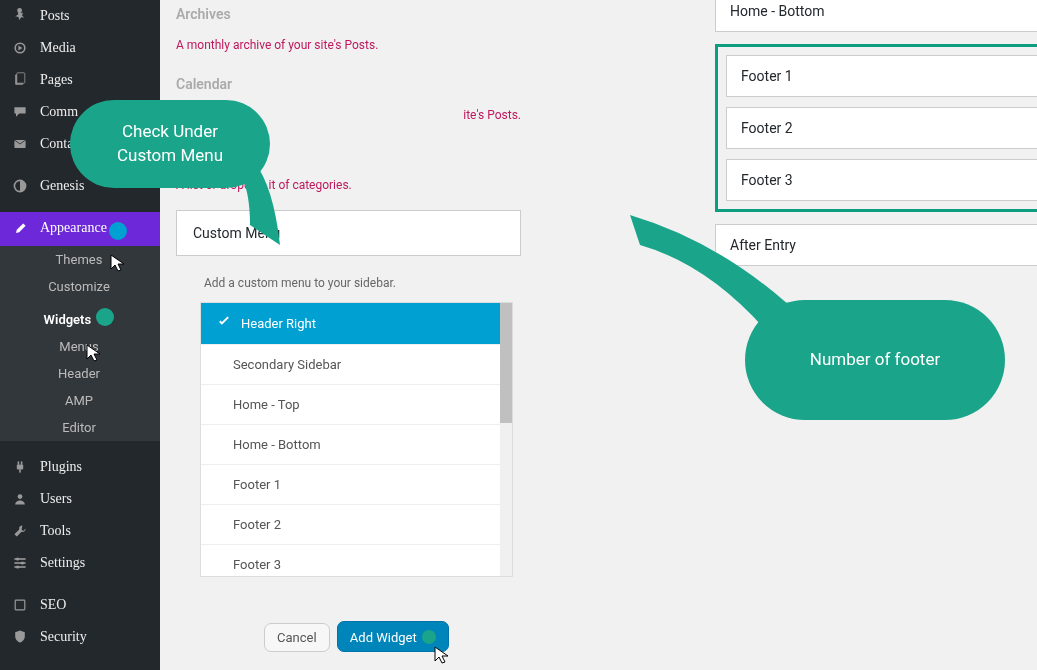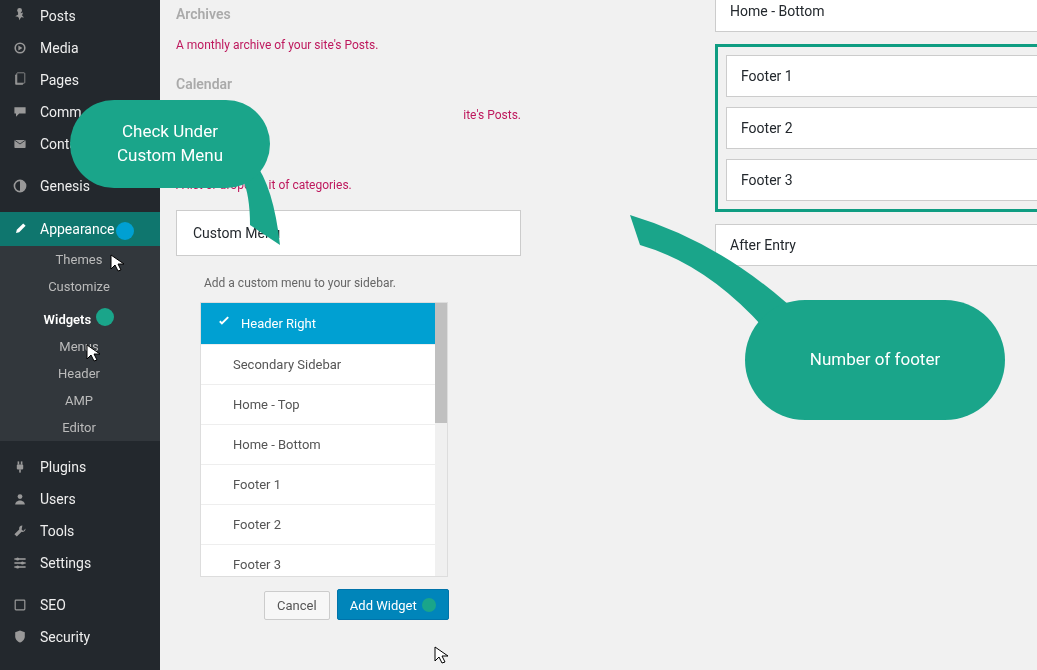--- a/index.html
+++ b/index.html
@@ -15,35 +15,35 @@
 .sidebar {
   position: absolute;
   left: 0; top: 0;
   width: 160px;
   height: 670px;
   background: #23282d;
   color: #eee;
 }
 .sidebar-item {
   display: flex;
-  align-items: center;
   padding: 8px 12px;
   color: #eee;
   font-size: 14px;
   cursor: pointer;
+  font-family: Liberation Serif, serif;
 }
 .sidebar-item .icon {
   width: 20px;
   display: inline-flex;
   align-items: center;
   justify-content: flex-start;
   margin-right: 8px;
 }
 .sidebar-item.active {
-  background: #0f766e;
+  background: #6d28d9;
   color: #fff;
   position: relative;
 }
 .sidebar-item.active::after {
   content: '';
   position: absolute;
   right: -8px;
   top: 50%;
   transform: translateY(-50%);
   border: 8px solid transparent;
@@ -108,21 +108,21 @@
 .widget-desc {
   font-size: 12px;
   color: #666;
   padding: 10px 0 12px 28px;
 }
 
 .dropdown-list {
   border: 1px solid #ddd;
   background: #fff;
   margin-left: 24px;
-  width: 248px;
+  width: 313px;
   position: relative;
 }
 .dl-scroll { position: absolute; right: 0; top: 0; bottom: 0; width: 12px; background: #f0f0f0; }
 .dl-scroll-thumb { position: absolute; top: 0; left: 0; right: 0; height: 120px; background: #c0c0c0; }
 .dl-item {
   padding: 12px 16px 12px 32px;
   font-size: 13px;
   color: #555;
   border-bottom: 1px solid #eee;
   margin-right: 12px;
@@ -138,27 +138,28 @@
 
 .btn-row { text-align: center; padding-top: 12px; margin-left: 24px; width: 313px; }
 .btn {
   display: inline-block;
   padding: 6px 12px;
   font-size: 13px;
   border: 1px solid #ccc;
   background: #f7f7f7;
   color: #555;
   cursor: pointer;
-  border-radius: 2px;
+  border-radius: 7px;
   margin: 0 2px;
 }
 .btn-primary {
   background: #0085ba;
   border-color: #0073aa;
   color: #fff;
+  margin-top: 32px;
 }
 
 .area-card {
   background: #fff;
   border: 1px solid #ccc;
   padding: 12px 14px;
   font-size: 14px;
   color: #23282d;
   margin-bottom: 12px;
   position: relative;

